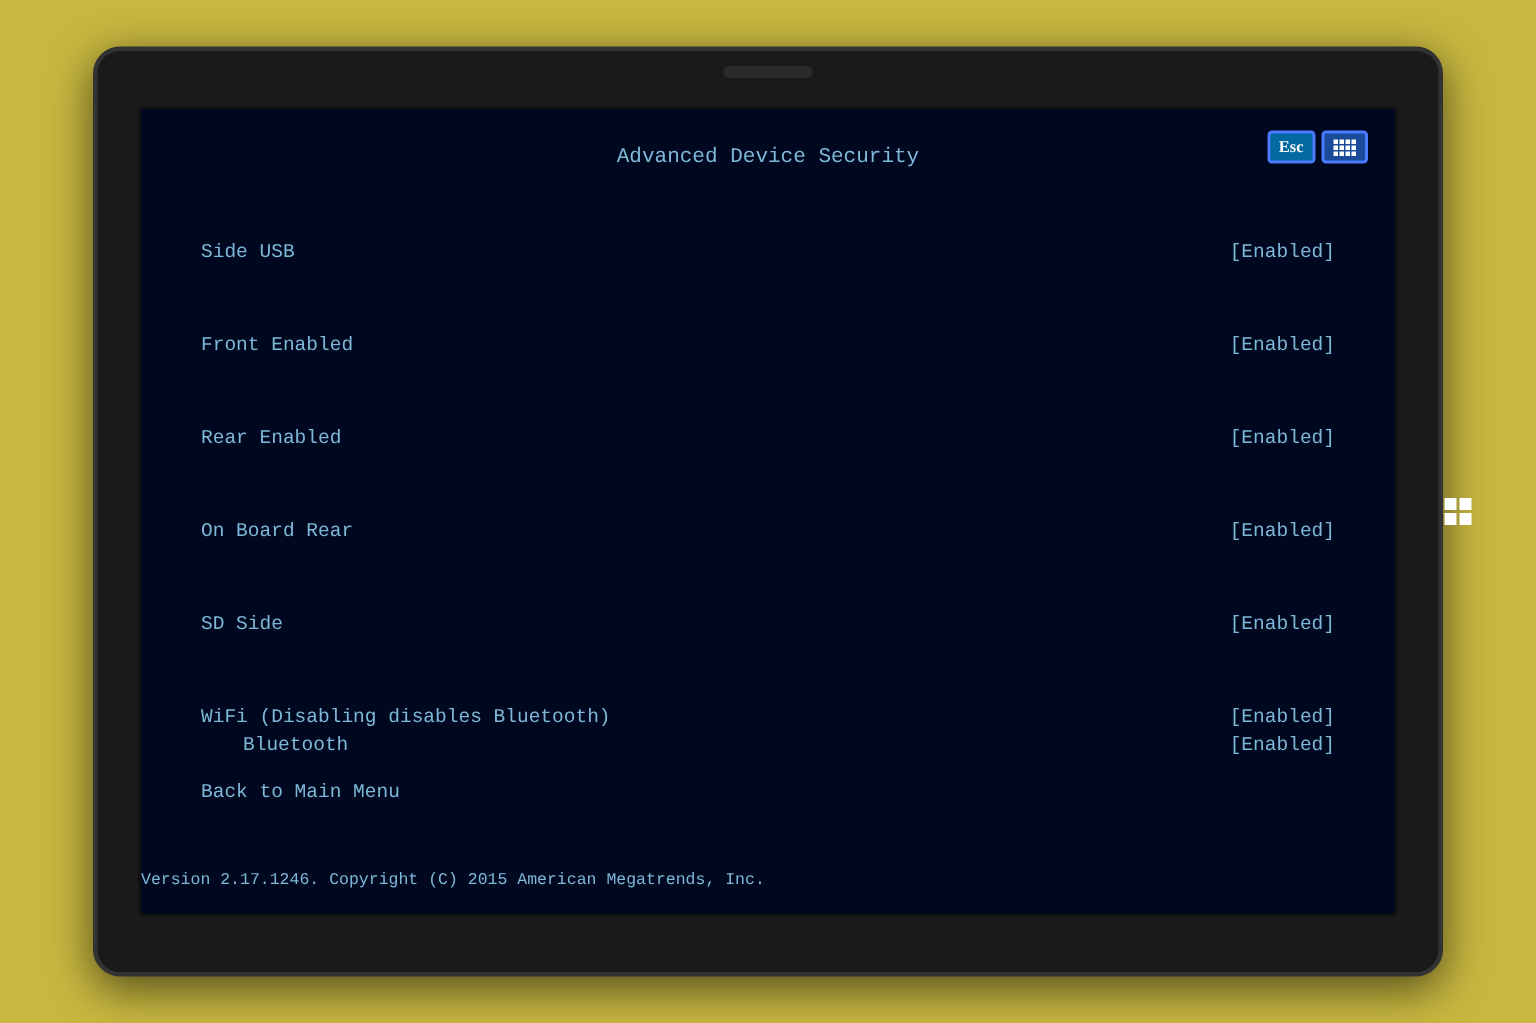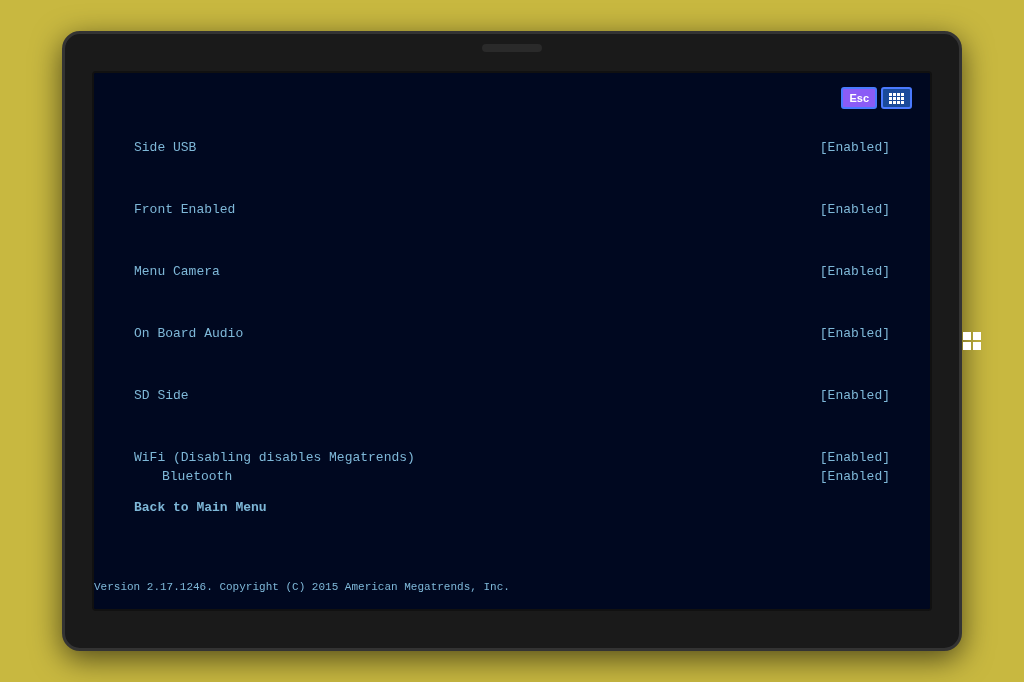--- a/index.html
+++ b/index.html
@@ -80,24 +80,24 @@
 
     .esc-buttons {
       position: absolute;
       top: 14px;
       right: 18px;
       display: flex;
       gap: 4px;
     }
 
     .esc-btn {
-      background: #8b5cf6;
+      background: #0369a1;
       border: 2px solid #4a7aff;
       color: #ffffff;
-      font-family: Liberation Sans, sans-serif;
+      font-family: Liberation Serif, serif;
       font-size: 11px;
       font-weight: bold;
       padding: 3px 6px;
       border-radius: 3px;
     }
 
     .kbd-btn {
       background: #1a4a9a;
       border: 2px solid #4a7aff;
       color: #ffffff;
@@ -153,21 +153,20 @@
     }
 
     .menu-value {
       font-size: 13px;
       color: #7eb8d8;
     }
 
     .menu-row.back-row {
       margin-top: 16px;
       margin-bottom: 0;
-      font-weight: bold;
     }
 
     .footer {
       position: absolute;
       bottom: 16px;
       left: 0;
       right: 0;
       text-align: left;
       color: #7eb8d8;
       font-size: 11px;
@@ -215,50 +214,51 @@
               <span></span>
               <span></span>
             <span></span>
               <span></span>
               <span></span>
               <span></span>
           </div>
         </div>
       </div>
 
+      <div class="page-title">Advanced Device Security</div>
 
       <div class="menu-table">
 
         <div class="menu-row">
           <span class="menu-label">Side USB</span>
           <span class="menu-value">[Enabled]</span>
         </div>
 
         <div class="menu-row">
           <span class="menu-label">Front Enabled</span>
           <span class="menu-value">[Enabled]</span>
         </div>
 
         <div class="menu-row">
-          <span class="menu-label">Menu Camera</span>
-          <span class="menu-value">[Enabled]</span>
-        </div>
-
-        <div class="menu-row">
-          <span class="menu-label">On Board Audio</span>
+          <span class="menu-label">Rear Enabled</span>
+          <span class="menu-value">[Enabled]</span>
+        </div>
+
+        <div class="menu-row">
+          <span class="menu-label">On Board Rear</span>
           <span class="menu-value">[Enabled]</span>
         </div>
 
         <div class="menu-row">
           <span class="menu-label">SD Side</span>
           <span class="menu-value">[Enabled]</span>
         </div>
 
         <div class="menu-row wifi-row">
-          <span class="menu-label">WiFi (Disabling disables Megatrends)</span>
+          <span class="menu-label">WiFi (Disabling disables Bluetooth)</span>
           <span class="menu-value">[Enabled]</span>
         </div>
 
         <div class="bluetooth-row">
           <span class="bluetooth-label">Bluetooth</span>
           <span class="bluetooth-value">[Enabled]</span>
         </div>
 
         <div class="menu-row back-row">
           <span class="menu-label">Back to Main Menu</span>

